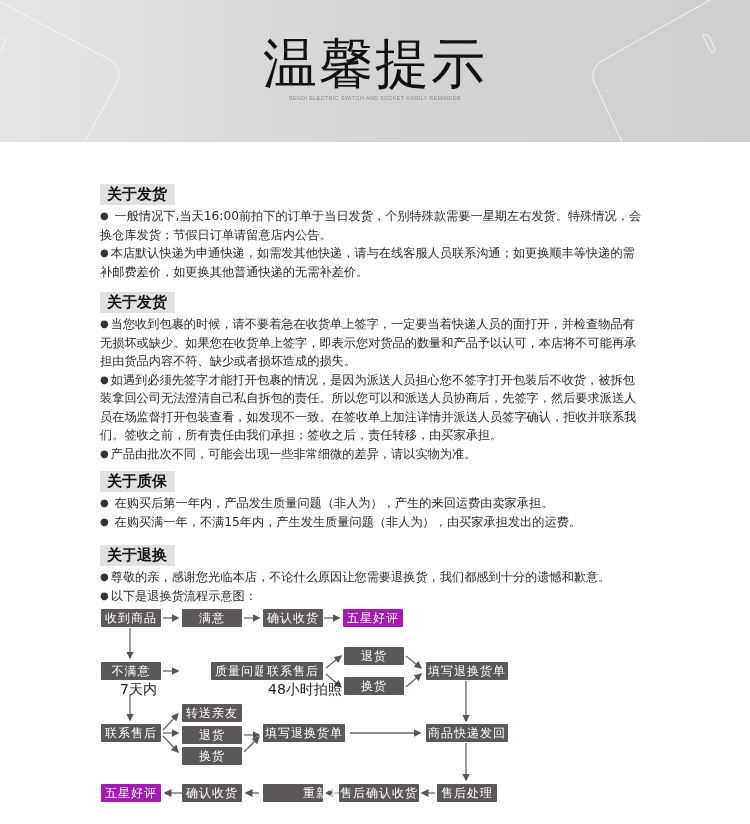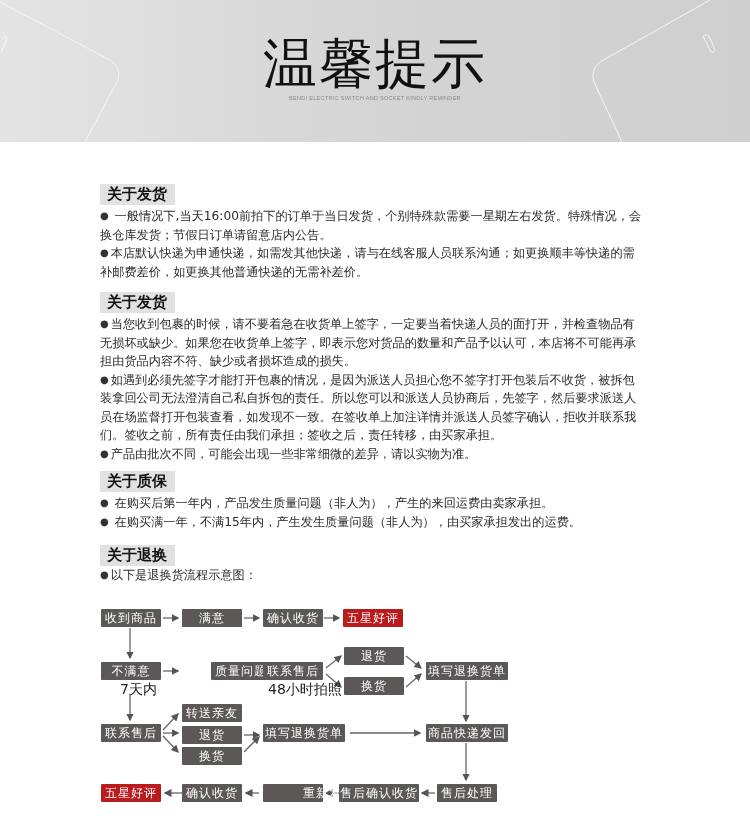--- a/index.html
+++ b/index.html
@@ -32,21 +32,21 @@
     font-size: 12.2px; line-height: 18.5px; color: #2a2a2a; margin-top: 2px;
   }
   .bullet { color: #333; margin-right: 2px; font-size: 10px; vertical-align: 1px; }
 
   .flow { position: absolute; left: 0; top: 0; width: 750px; height: 824px; }
   .box {
     position: absolute; height: 18px; background: #5c5857; color: #fff;
     font-size: 12px; font-weight: normal; text-align: center; line-height: 18px;
     border-radius: 1px; letter-spacing: 1px; white-space: nowrap;
   }
-  .box.red { background: #b91c1c; }
+  .box.red { background: #a21caf; }
   .caption { position: absolute; font-size: 14px; color: #222; white-space: nowrap; }
   svg.arrows { position: absolute; left: 0; top: 0; }
 </style>
 </head>
 <body>
 
 <div class="banner">
   <svg class="deco" width="750" height="142">
     <path d="M0 2 L110 60 Q122 68 118 80 L85 142" fill="none" stroke="#f6f6f6" stroke-width="1"></path>
     <path d="M2 40 Q5 34 7 38 L1 52" fill="none" stroke="#f6f6f6" stroke-width="1"></path>
@@ -71,20 +71,21 @@
 </div>
 
 <div class="section" style="top:471px;">
   <div class="section-label">关于质保</div>
   <div class="para"><span class="bullet">●</span> <span>在购买后第一年内，产品发生质量问题（非人为），产生的来回运费由卖家承担。</span></div>
   <div class="para" style="margin-top:0"><span class="bullet">●</span><span> 在购买满一年，不满15年内，产生发生质量问题（非人为），由买家承担发出的运费。</span></div>
 </div>
 
 <div class="section" style="top:545px;">
   <div class="section-label">关于退换</div>
+  <div class="para"><span class="bullet">●</span><span>尊敬的亲，感谢您光临本店，不论什么原因让您需要退换货，我们都感到十分的遗憾和歉意。</span></div>
   <div class="para" style="margin-top:0"><span class="bullet">●</span><span>以下是退换货流程示意图：</span></div>
 </div>
 
 <div class="flow">
   <svg class="arrows" width="750" height="824">
     <defs>
       <marker id="ah" markerWidth="6" markerHeight="6" refX="5" refY="3" orient="auto">
         <path d="M0 0 L6 3 L0 6 Z" fill="#555"></path>
       </marker>
     </defs>

